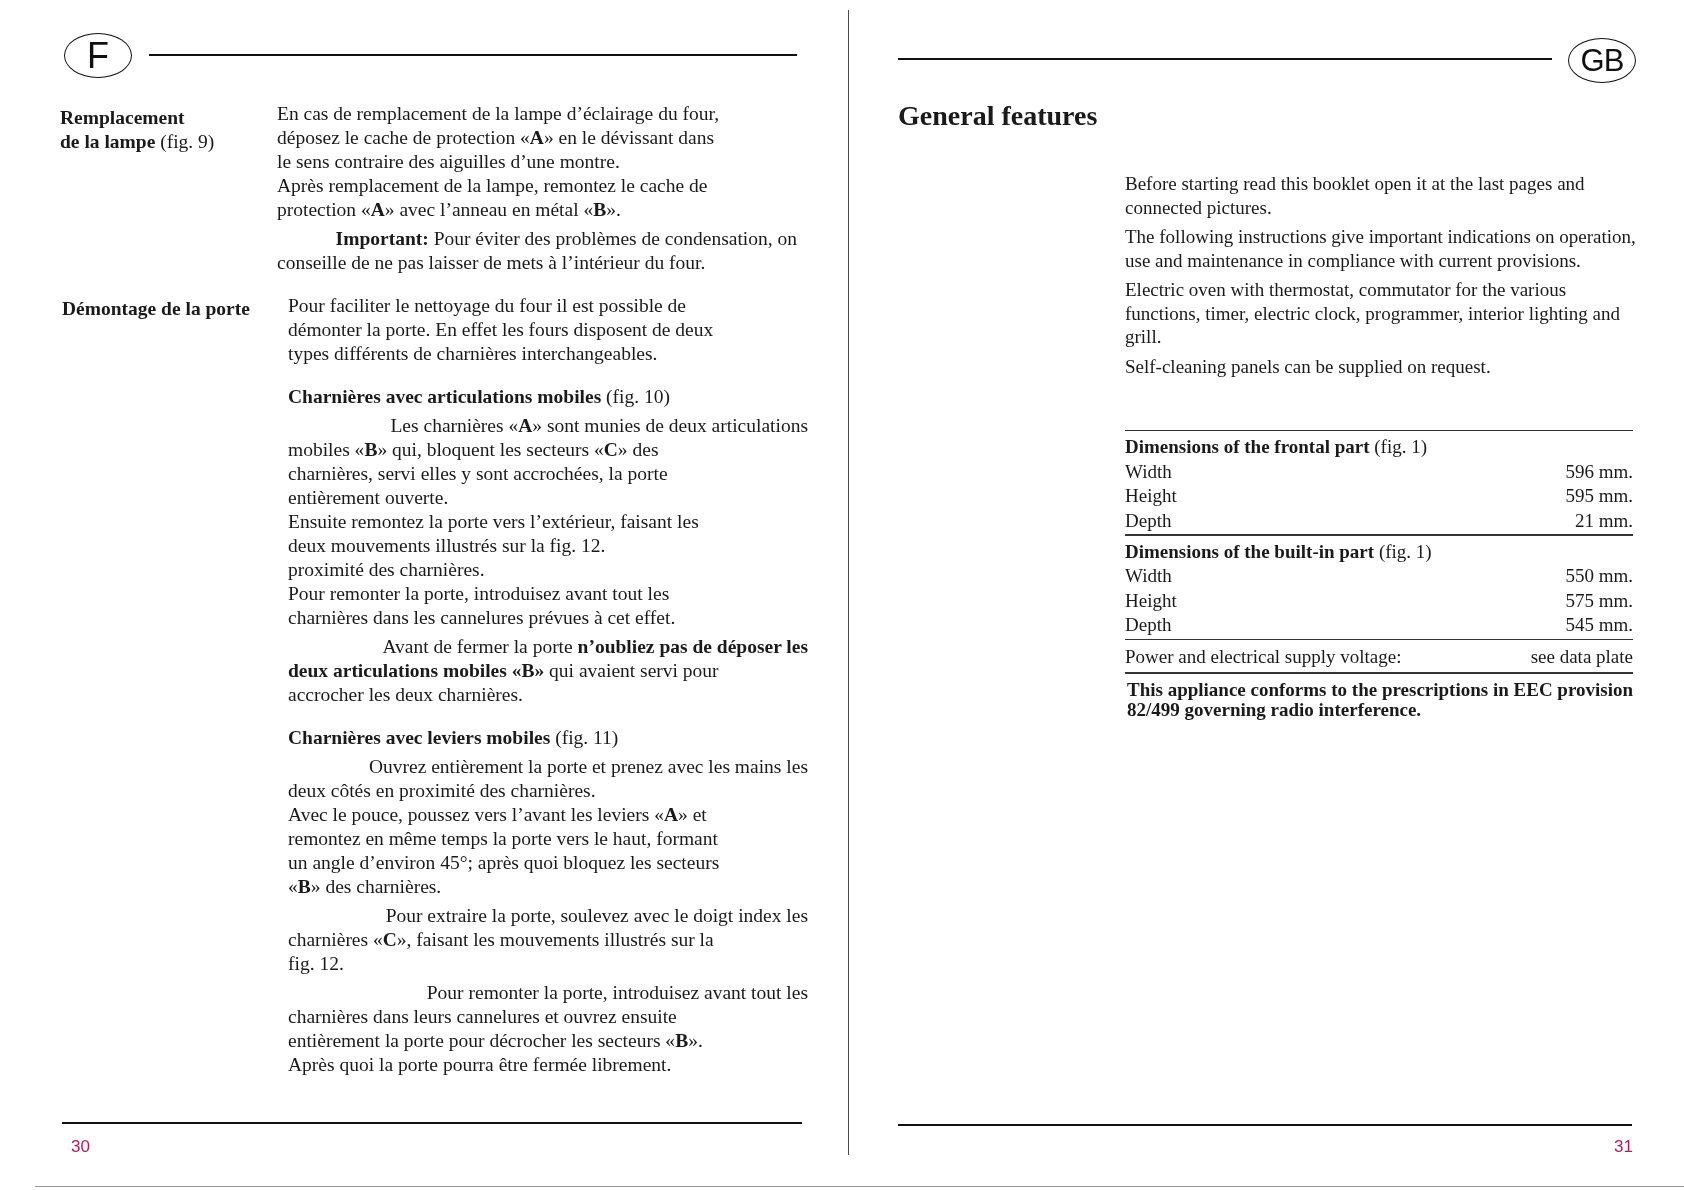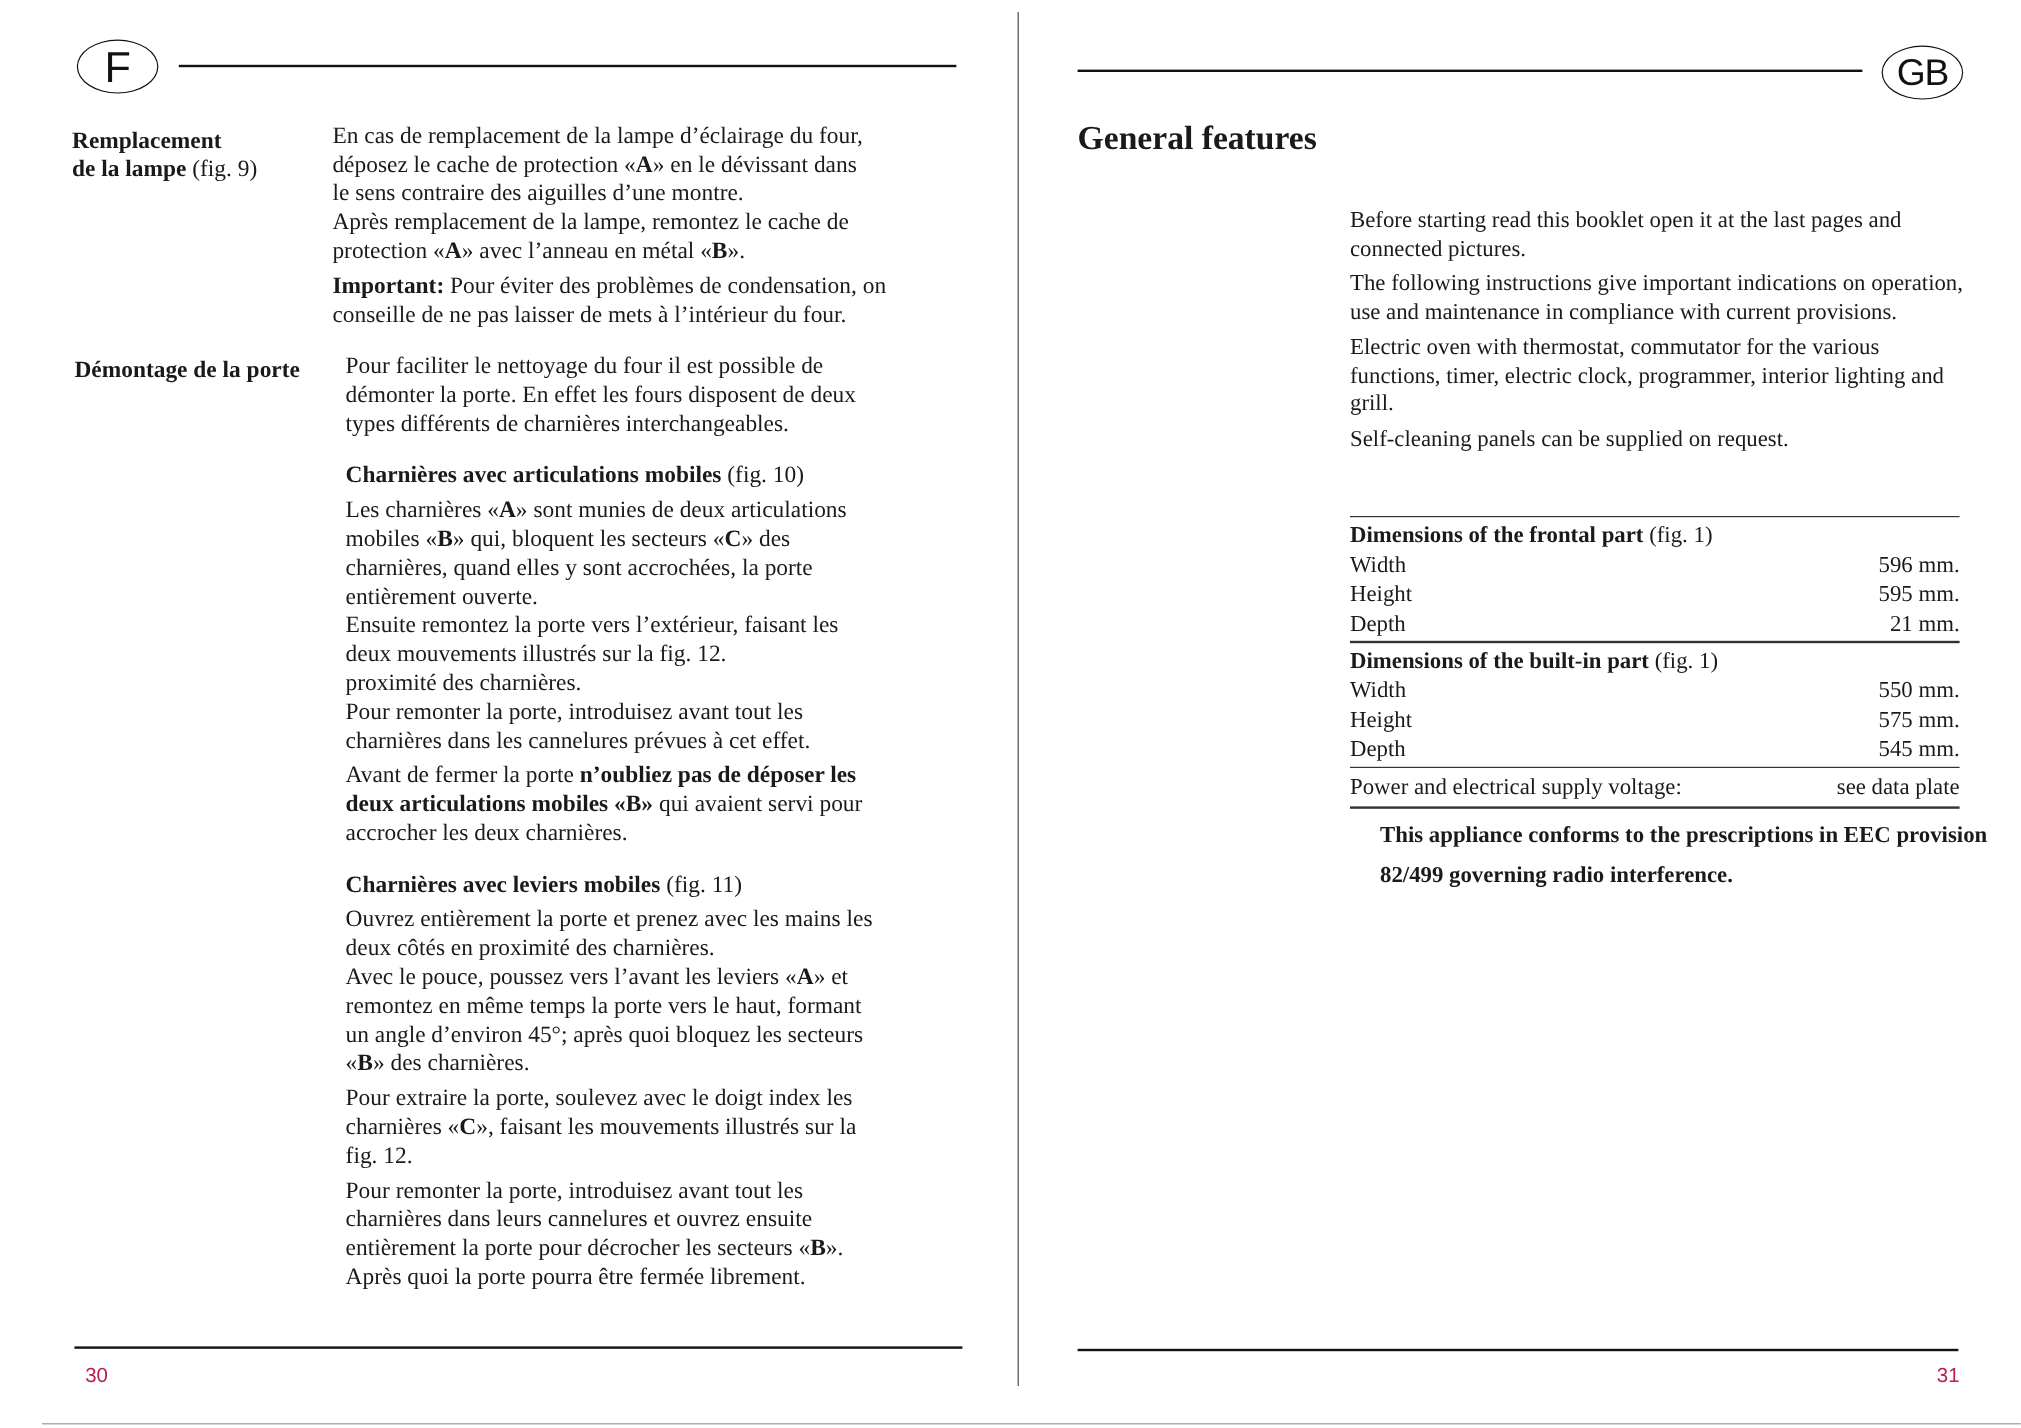--- a/index.html
+++ b/index.html
@@ -26,38 +26,38 @@
 
   .pagenum { position:absolute; font-family:"Liberation Sans", sans-serif; font-size:17px; color:#be185d; }
   .pn-left { left:71px; top:1137px; }
   .pn-right { left:1614px; top:1137px; }
 
   .side-label { position:absolute; font-size:19.5px; line-height:24px; font-weight:bold; }
   .side-label .normal { font-weight:normal; }
 
   .body-text { position:absolute; font-size:19.5px; line-height:24px; }
   .body-text p { margin:0; }
-  .body-text .gap { margin-top:5px; }
+  .body-text .gap { margin-top:5px;text-align:right; }
   .body-text .sec { margin-top:19px; }
   b { font-weight:bold; }
 
   .heading { position:absolute; left:898px; top:100px; font-size:28px; font-weight:bold; }
 
   .gb-text { position:absolute; left:1125px; top:172px; width:520px; font-size:19px; line-height:23.5px; }
   .gb-text p { margin:0 0 6px 0; }
 
   .dims { position:absolute; left:1125px; top:430px; width:508px; font-size:19px; line-height:24.5px; }
   .dims .hr { height:1.3px; background:#333; }
   .dims .row { display:flex; justify-content:space-between; }
   .dims .title { font-weight:bold; }
   .dims .title .normal { font-weight:normal; }
   .dims .group { padding:4px 0 1px 0; }
   .dims .power { padding:5px 0 3px 0; }
 
-  .eec { position:absolute; left:1150px; top:680px; width:520px; font-size:19px; line-height:33px; font-weight:bold; }
+  .eec { position:absolute; left:1127px; top:680px; width:520px; font-size:19px; line-height:20px; font-weight:bold; }
 </style>
 </head>
 <body>
 
 <div class="fold"></div>
 <div class="bottom-edge"></div>
 
 <div class="badge badge-f">
     <span>F</span>
   </div>
@@ -81,21 +81,21 @@
 <div class="side-label" style="left:62px; top:297px;">Démontage de la porte</div>
 
 <div class="body-text" style="left:288px; top:294px; width:520px;">
   <p>Pour faciliter le nettoyage du four il est possible de</p>
   <p>démonter la porte. En effet les fours disposent de deux</p>
   <p>types différents de charnières interchangeables.</p>
 
   <p class="sec"><b>Charnières avec articulations mobiles</b><span> (fig. 10)</span></p>
   <p class="gap"><span>Les charnières «</span><b>A</b><span>» sont munies de deux articulations</span></p>
   <p><span>mobiles «</span><b>B</b><span>» qui, bloquent les secteurs «</span><b>C</b><span>» des</span></p>
-  <p>charnières, quand elles y sont accrochées, la porte</p>
+  <p>charnières, servi elles y sont accrochées, la porte</p>
   <p>entièrement ouverte.</p>
   <p>Ensuite remontez la porte vers l’extérieur, faisant les</p>
   <p>deux mouvements illustrés sur la fig. 12.</p>
   <p>proximité des charnières.</p>
   <p>Pour remonter la porte, introduisez avant tout les</p>
   <p>charnières dans les cannelures prévues à cet effet.</p>
   <p class="gap"><span>Avant de fermer la porte </span><b>n’oubliez pas de déposer les</b></p>
   <p><b>deux articulations mobiles «B»</b><span> qui avaient servi pour</span></p>
   <p>accrocher les deux charnières.</p>
 

